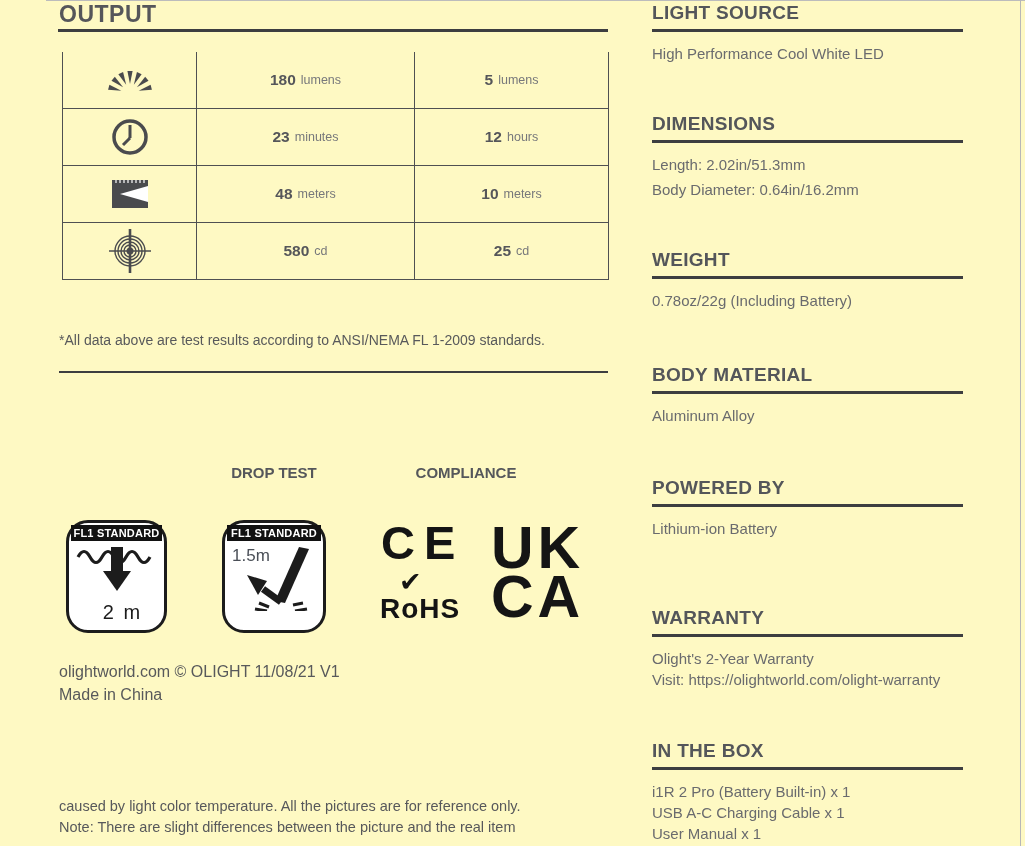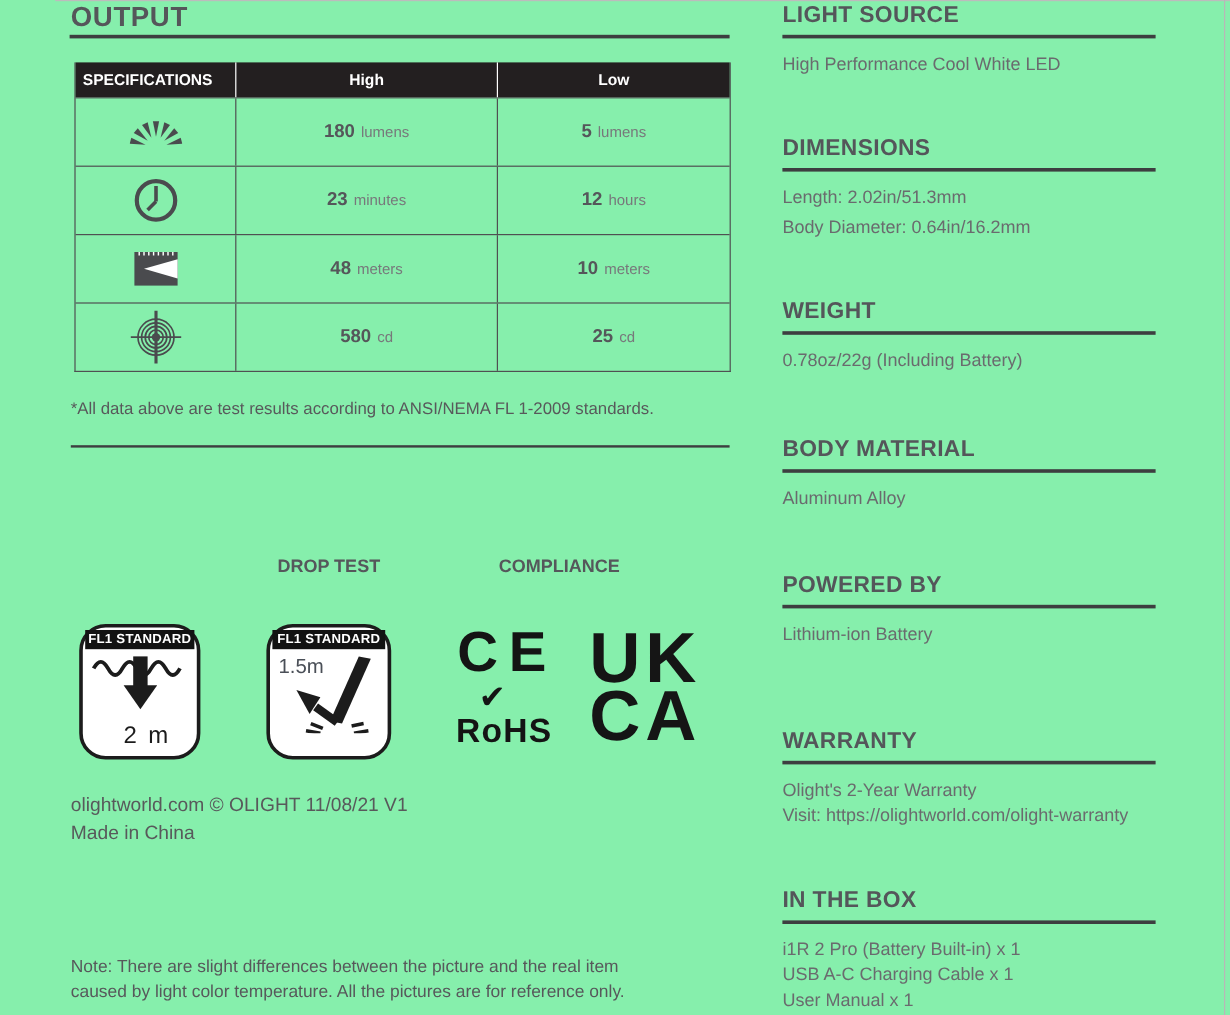--- a/index.html
+++ b/index.html
@@ -1,17 +1,17 @@
 <!DOCTYPE html>
 <html><head>
 <meta charset="utf-8">
 <style>
   html,body { margin:0; padding:0; background:#fff; }
   #page {
-    position:relative; width:1025px; height:846px; background:#86efac;
+    position:relative; width:1025px; height:846px; background:#fef9c3;
     font-family:"Liberation Sans","DejaVu Sans",sans-serif; color:#58595b;
     overflow:hidden;
   }
   .abs { position:absolute; }
 
   
   #top-edge   { top:0; left:46px; width:979px; height:1px; background:#bcbcbc; }
   #right-edge { top:0; left:1020px; width:1px; height:846px; background:#b7b7b7; }
 
   
@@ -72,25 +72,20 @@
 
 <div id="page">
 
   <div class="abs" id="top-edge"></div>
   <div class="abs" id="right-edge"></div>
 
   <div class="abs" id="output-title">OUTPUT</div>
   <div class="abs" id="output-rule"></div>
 
   <div class="abs" id="spec-table">
-    <div class="t-head">
-      <div class="hc">SPECIFICATIONS</div>
-      <div class="hc">High</div>
-      <div class="hc">Low</div>
-    </div>
 
     <div class="t-row">
       <div class="cell icn">
         <svg width="44" height="28" viewBox="0 0 44 28">
           <g fill="#4a4b4e" transform="translate(22,27)">
             <path d="M0,-9 L2.6,-22 L-2.6,-22 Z" transform="rotate(-75)"></path>
             <path d="M0,-9 L2.6,-22 L-2.6,-22 Z" transform="rotate(-50)"></path>
             <path d="M0,-9 L2.6,-22 L-2.6,-22 Z" transform="rotate(-25)"></path>
             <path d="M0,-9 L2.6,-22 L-2.6,-22 Z" transform="rotate(0)"></path>
             <path d="M0,-9 L2.6,-22 L-2.6,-22 Z" transform="rotate(25)"></path>
@@ -219,22 +214,22 @@
   <div class="abs" id="rohs-check">✔</div>
   <div class="abs" id="rohs-text">RoHS</div>
   <div class="abs" id="ukca-mark">
     <div>UK</div>
     <div>CA</div>
   </div>
 
   <div class="abs" id="copyright">olightworld.com © OLIGHT 11/08/21 V1</div>
   <div class="abs" id="made-in">Made in China</div>
   <div class="abs" id="note">
+    <div>caused by light color temperature. All the pictures are for reference only.</div>
     <div>Note: There are slight differences between the picture and the real item</div>
-    <div>caused by light color temperature. All the pictures are for reference only.</div>
   </div>
 
   <section class="spec" style="top:2px">
     <h2>LIGHT SOURCE</h2>
     <div class="rule"></div>
     <p>High Performance Cool White LED</p>
   </section>
 
   <section class="spec wide-gap" style="top:113px">
     <h2>DIMENSIONS</h2>

